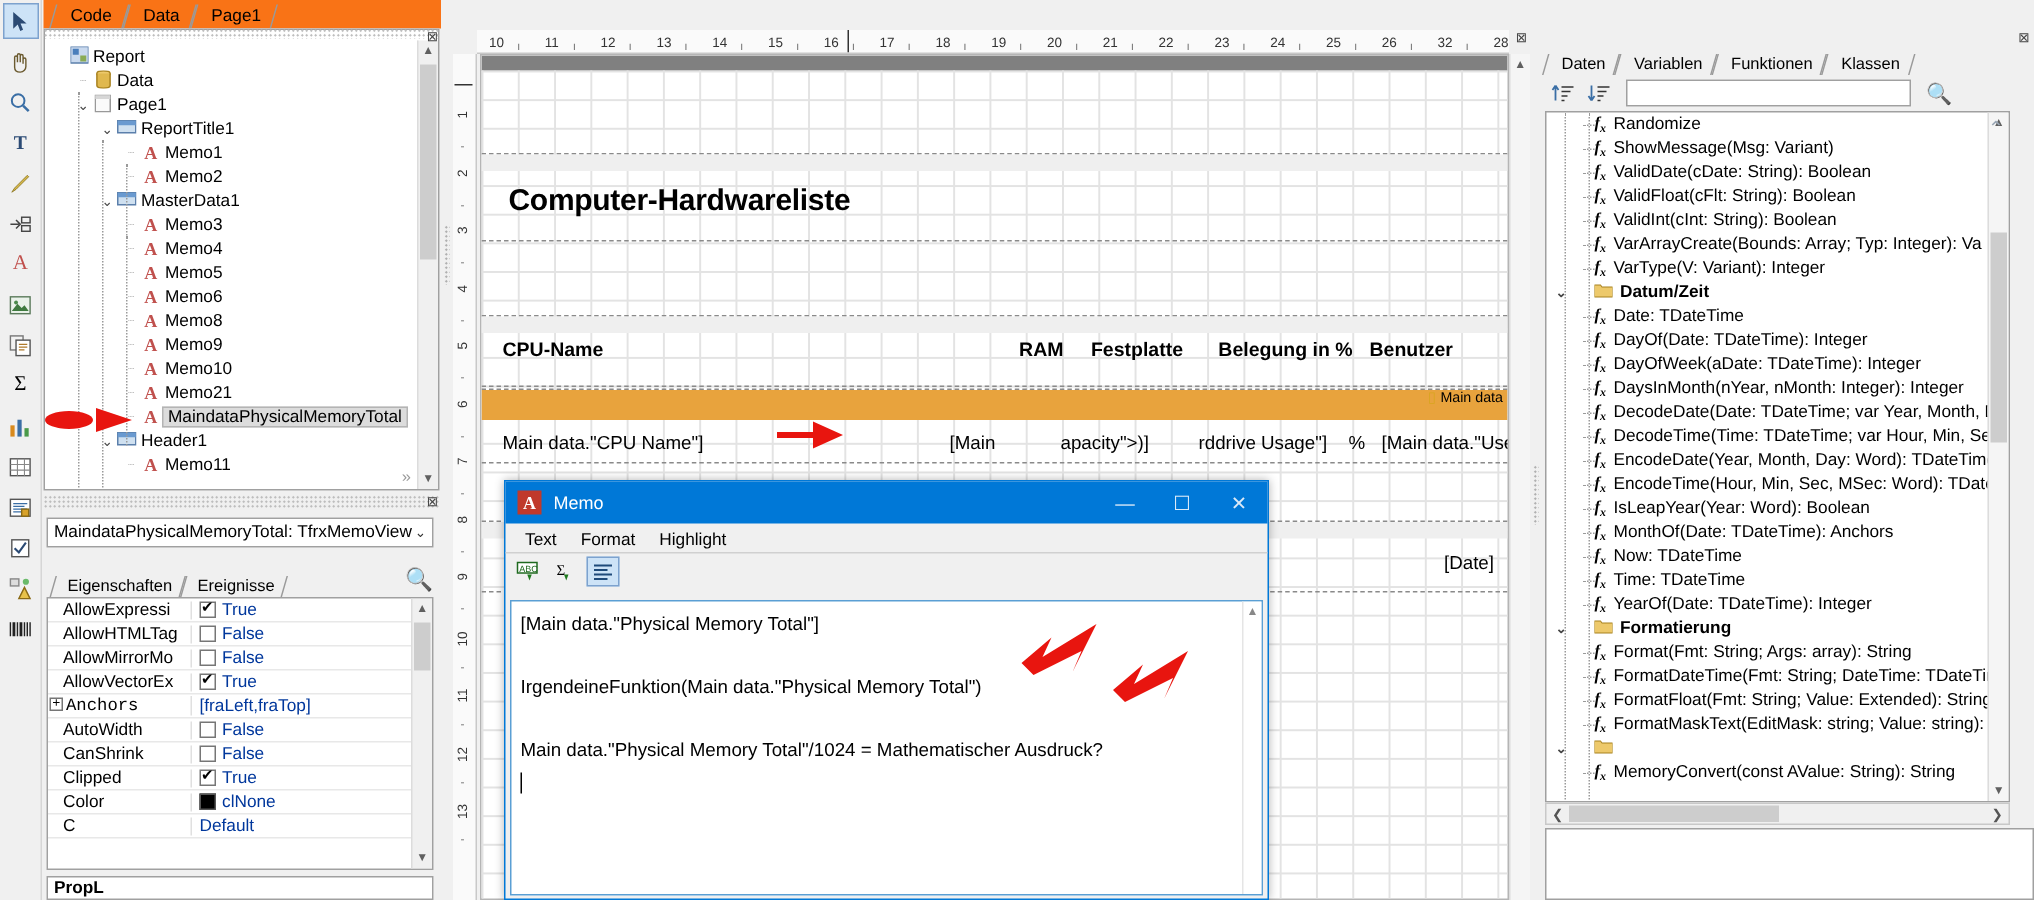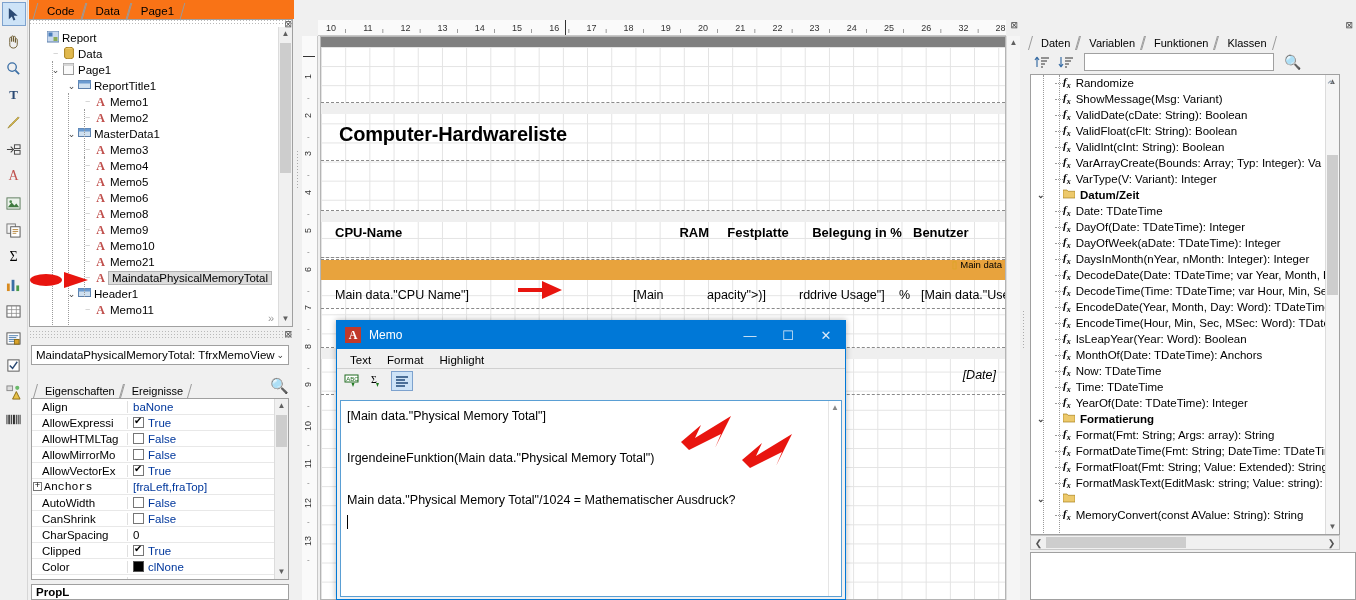--- a/index.html
+++ b/index.html
@@ -609,24 +609,20 @@
   </div>
 
   <div class="props-tabs" id="propsTabs">
       <div class="ptab">Eigenschaften</div>
       <div class="ptab">Ereignisse</div>
     </div>
   <div class="props-bulb">🔍</div>
   <div class="props-grid">
     <div id="propRows" style="position:absolute;left:0;top:0;right:14px;">
         <div class="prow">
-          <div class="pname">Align</div>
-          <div class="pval">baNone</div>
-        </div>
-        <div class="prow">
           <div class="pname">AllowExpressi</div>
           <div class="pval"><span class="chk on"></span>True</div>
         </div>
         <div class="prow">
           <div class="pname">AllowHTMLTag</div>
           <div class="pval"><span class="chk"></span>False</div>
         </div>
         <div class="prow">
           <div class="pname">AllowMirrorMo</div>
           <div class="pval"><span class="chk"></span>False</div>
@@ -639,24 +635,20 @@
           <div class="pname plus"><span class="plusbox">+</span>Anchors</div>
           <div class="pval">[fraLeft,fraTop]</div>
         </div>
         <div class="prow">
           <div class="pname">AutoWidth</div>
           <div class="pval"><span class="chk"></span>False</div>
         </div>
         <div class="prow">
           <div class="pname">CanShrink</div>
           <div class="pval"><span class="chk"></span>False</div>
-        </div>
-        <div class="prow">
-          <div class="pname">CharSpacing</div>
-          <div class="pval blk">0</div>
         </div>
         <div class="prow">
           <div class="pname">Clipped</div>
           <div class="pval"><span class="chk on"></span>True</div>
         </div>
         <div class="prow">
           <div class="pname">Color</div>
           <div class="pval"><span class="swatch" style="background: rgb(0, 0, 0);"></span>clNone</div>
         </div>
         <div class="prow">
@@ -874,21 +866,21 @@
               <div class="corner-box" style="inset: -2px;">
                 <i class="ctl"></i>
                 <i class="cbl"></i>
               </div>
             </div>
           </div>
       </div>
 
       <div class="band" style="top:310px;height:48px;">
         <div class="band-strip"></div>
-        <div class="memo-obj" style="left:565px;top:20px;width:110px;height:20px;justify-content:flex-end;font-style:italic;">
+        <div class="memo-obj" style="left:565px;top:20px;width:110px;height:20px;justify-content:flex-end;">
           <span>[Date]</span>
         </div>
       </div>
     </div>
 
     <div class="canvas-sb-v">
       <div class="sb-arrow">▲</div>
     </div>
   </div>
 

